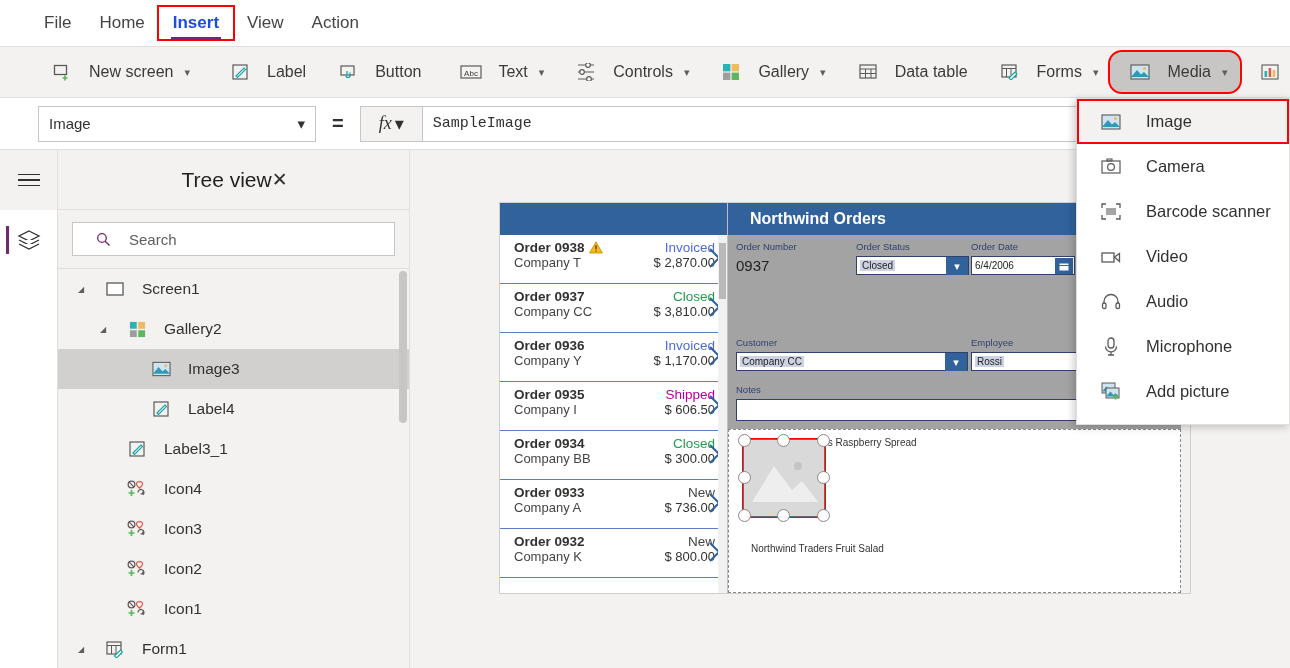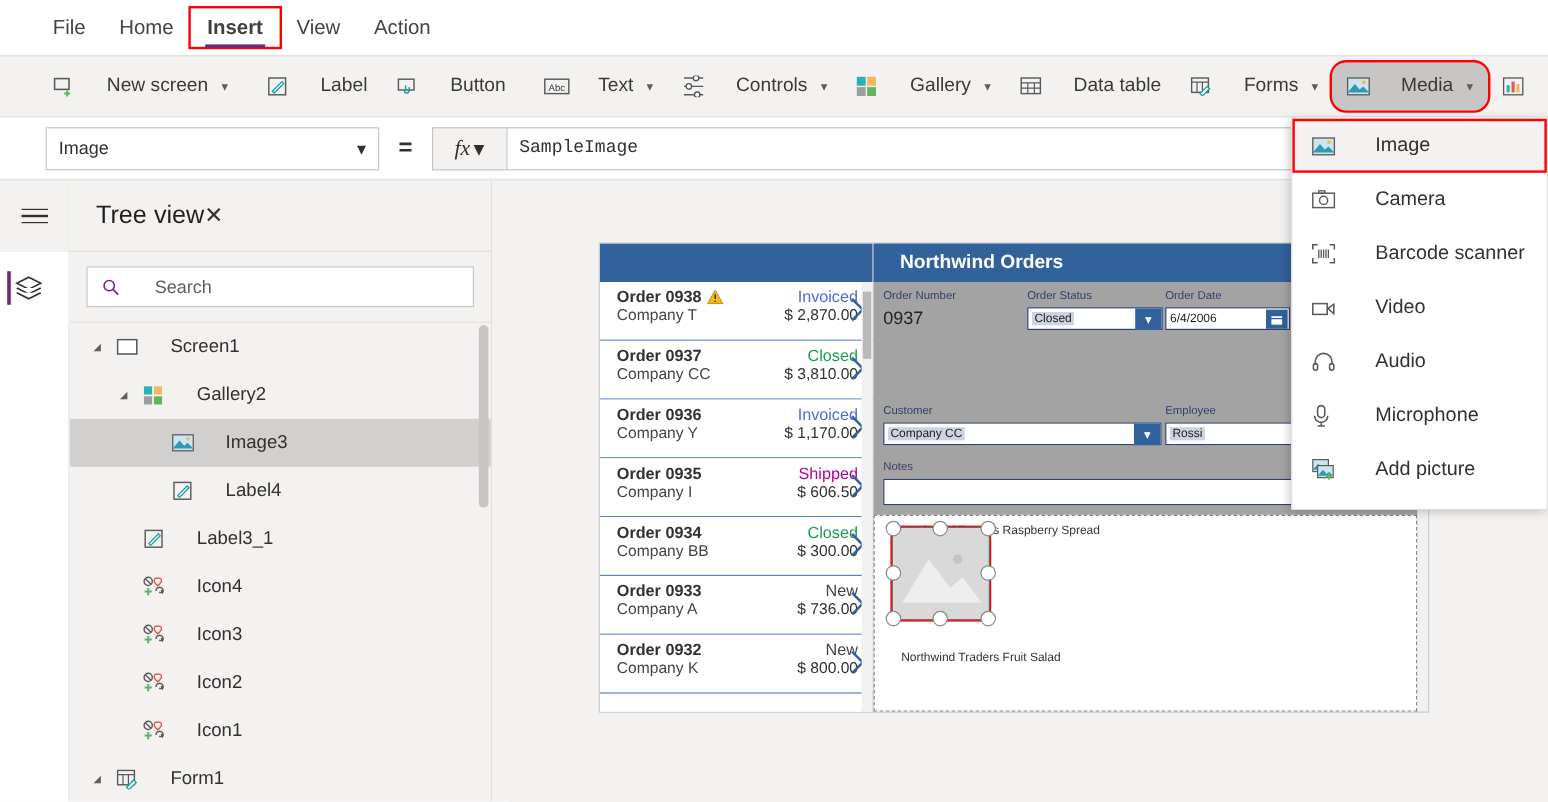--- a/index.html
+++ b/index.html
@@ -14,21 +14,21 @@
   
   .menubar {
     position: absolute; top: 0; left: 0; width: 1290px; height: 46px;
     background: #ffffff; display: flex; align-items: center;
     padding-left: 30px; gap: 0px;
   }
   .menuitem {
     font-size: 17px; color: #444; padding: 6px 14px; position: relative;
     white-space: nowrap; cursor: default;
   }
-  .menuitem.active { color: #404040; font-weight: bold; }
+  .menuitem.active { color: #1d4ed8; font-weight: bold; }
   .menuitem.active::after {
     content: ""; position: absolute; left: 12px; right: 12px; bottom: -1px;
     height: 3px; background: #742774;
   }
   .redbox { outline: 2px solid #ff0000; }
 
   
   .ribbon {
     position: absolute; top: 46px; left: 0; width: 1290px; height: 52px;
     background: #f3f2f1; border-top: 1px solid #e1dfdd;
@@ -36,21 +36,21 @@
     display: flex; align-items: center;
   }
   .ribbon-sep { width: 1px; height: 32px; background: #d6d4d2; margin: 0 4px; }
   .rbtn {
     display: flex; align-items: center; gap: 9px; padding: 7px 12px;
     font-size: 16px; color: #3b3a39; white-space: nowrap; cursor: default;
     height: 40px;
   }
   .rbtn.selected { background: #c8c6c4; border-radius: 12px; }
   .rbtn .chev { font-size: 11px; color: #605e5c; margin-left: 2px; }
-  .icon { display: inline-flex; align-items: center; justify-content: flex-start;
+  .icon { display: inline-flex; align-items: center; justify-content: center;
           width: 36px; height: 20px; flex: none; }
 
   
   .fxbar {
     position: absolute; top: 98px; left: 0; width: 1290px; height: 52px;
     background: #ffffff; display: flex; align-items: center; padding: 0 0 0 38px;
     border-bottom: 1px solid #e1dfdd;
   }
   .propsel {
     width: 278px; height: 36px; border: 1px solid #c8c6c4; background: #fff;
@@ -90,21 +90,21 @@
     content: ""; position: absolute; left: 6px; top: 16px;
     width: 3px; height: 28px; background: #742774;
   }
 
   
   .treepanel {
     position: absolute; top: 150px; left: 58px; width: 352px; height: 518px;
     background: #f3f2f1; border-right: 1px solid #e1dfdd;
   }
   .tree-header {
-    height: 60px; display: flex; align-items: center; justify-content: flex-start;
+    height: 60px; display: flex; align-items: center; justify-content: center;
     padding: 0 20px 0 22px; border-bottom: 1px solid #e1dfdd; background: #f3f2f1;
   }
   .tree-title { font-size: 21px; color: #201f1e; }
   .tree-close { font-size: 19px; color: #323130; cursor: pointer; }
   .search-wrap { padding: 12px 14px; background: #f3f2f1; border-bottom: 1px solid #e1dfdd;}
   .searchbox {
     height: 34px; border: 1px solid #c8c6c4; background: #fff;
     display: flex; align-items: center; gap: 8px; padding: 0 12px;
   }
   .searchbox .ph { font-size: 15px; color: #605e5c; }

